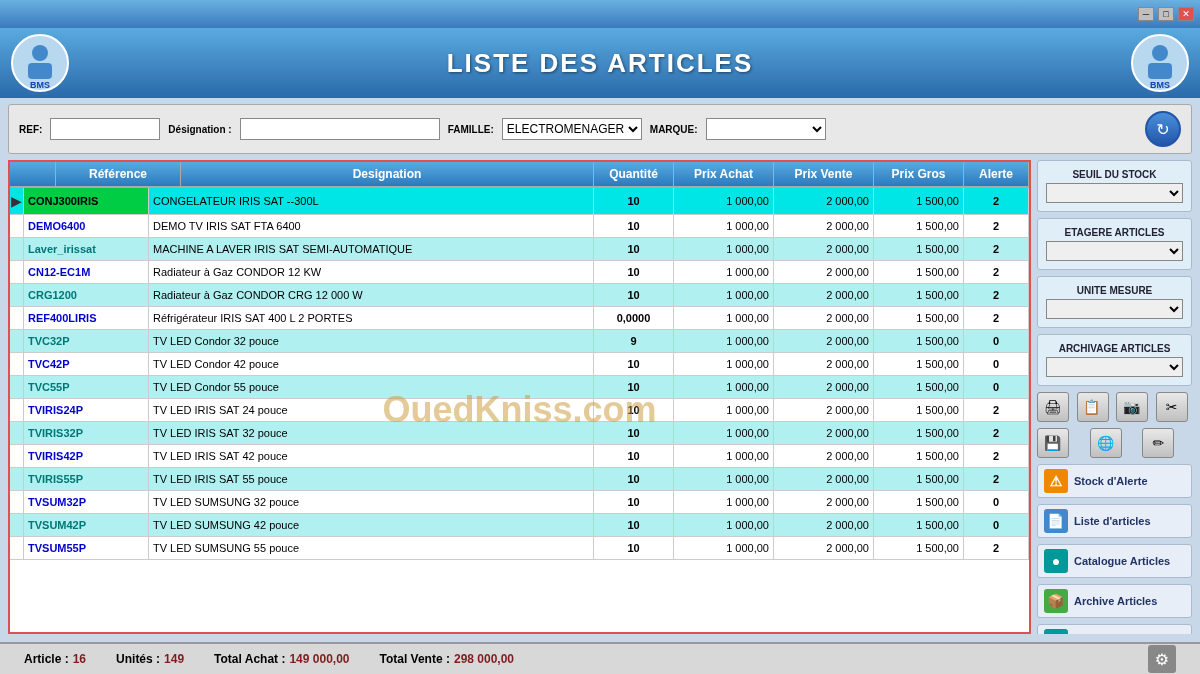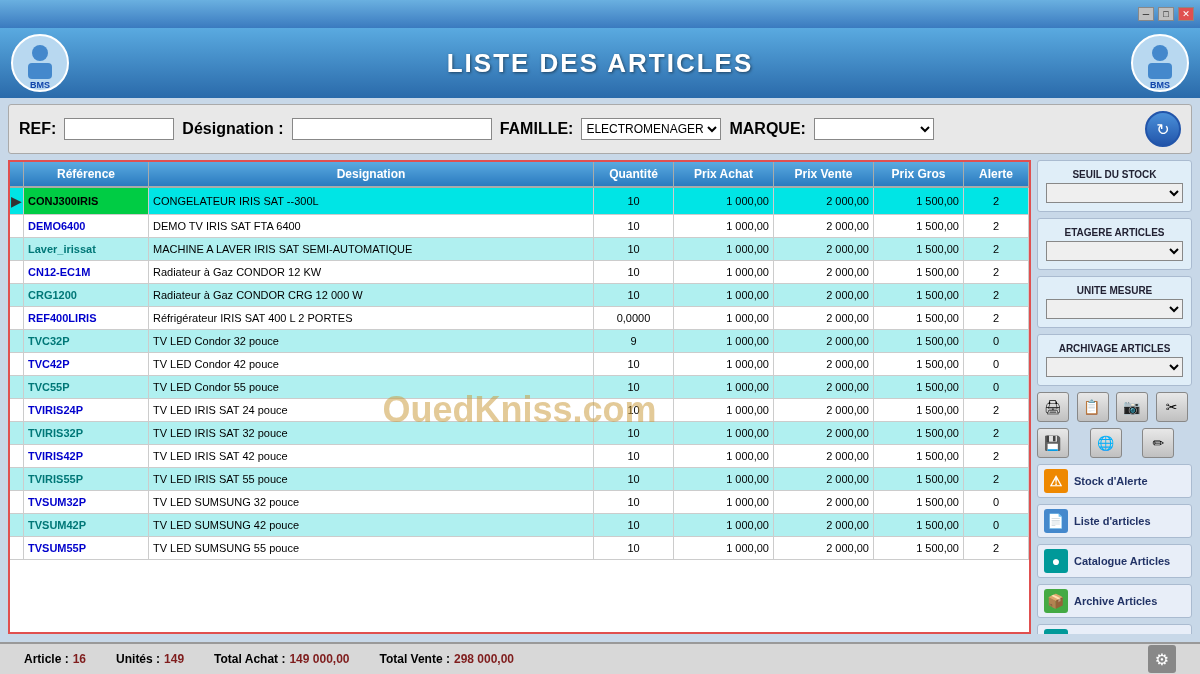--- a/index.html
+++ b/index.html
@@ -62,21 +62,21 @@
       background: #e8e8e8;
       border: 1px solid #aaa;
       margin: 6px 8px;
       padding: 6px 10px;
       display: flex;
       align-items: center;
       gap: 8px;
       border-radius: 3px;
     }
     .search-bar label {
-      font-weight: bold; font-size: 16px;
+      font-weight: bold; font-size: 10px;
       white-space: nowrap;
     }
     .search-bar input {
       border: 1px solid #888;
       height: 22px;
       padding: 0 4px;
       font-size: 12px;
     }
     .search-bar select {
       border: 1px solid #888;
@@ -110,20 +110,21 @@
       flex-direction: column;
     }
     .table-header {
       display: grid;
       grid-template-columns: 14px 125px 1fr 80px 100px 100px 90px 65px;
       background: linear-gradient(to bottom, #5aaae0, #2a7abf);
       color: white;
       font-weight: bold;
       font-size: 12px;
       border-bottom: 2px solid #aaa;
+      padding-left: 32px;
     }
     .table-header div, .table-row-cell {
       padding: 5px 4px;
       border-right: 1px solid #aaa;
       display: flex; align-items: center;
     }
     .table-header div { justify-content: center; }
     .table-body {
       overflow-y: auto;
       flex: 1;
@@ -133,21 +134,21 @@
       grid-template-columns: 14px 125px 1fr 80px 100px 100px 90px 65px;
       border-bottom: 1px solid #ccc;
     }
     .table-row.selected { background: #00e5e5 !important; }
     .table-row.cyan { background: #b0f0f0; }
     .table-row.white { background: white; }
     .table-row-cell {
       font-size: 11px;
       border-right: 1px solid #ccc;
     }
-    .cell-center { justify-content: center; }
+    .cell-center { justify-content: center; font-weight: bold; }
     .cell-right { justify-content: flex-end; }
     .arrow-cell { justify-content: center; font-size: 14px; color: #333; }
     .ref-cell { color: #0000cc; font-weight: bold; }
     .ref-cell.green { color: black; background: #00cc44; font-weight: bold; }
     .ref-cell.cyan-text { color: #007777; }
     .sidebar {
       width: 155px;
       display: flex;
       flex-direction: column;
       gap: 6px;

